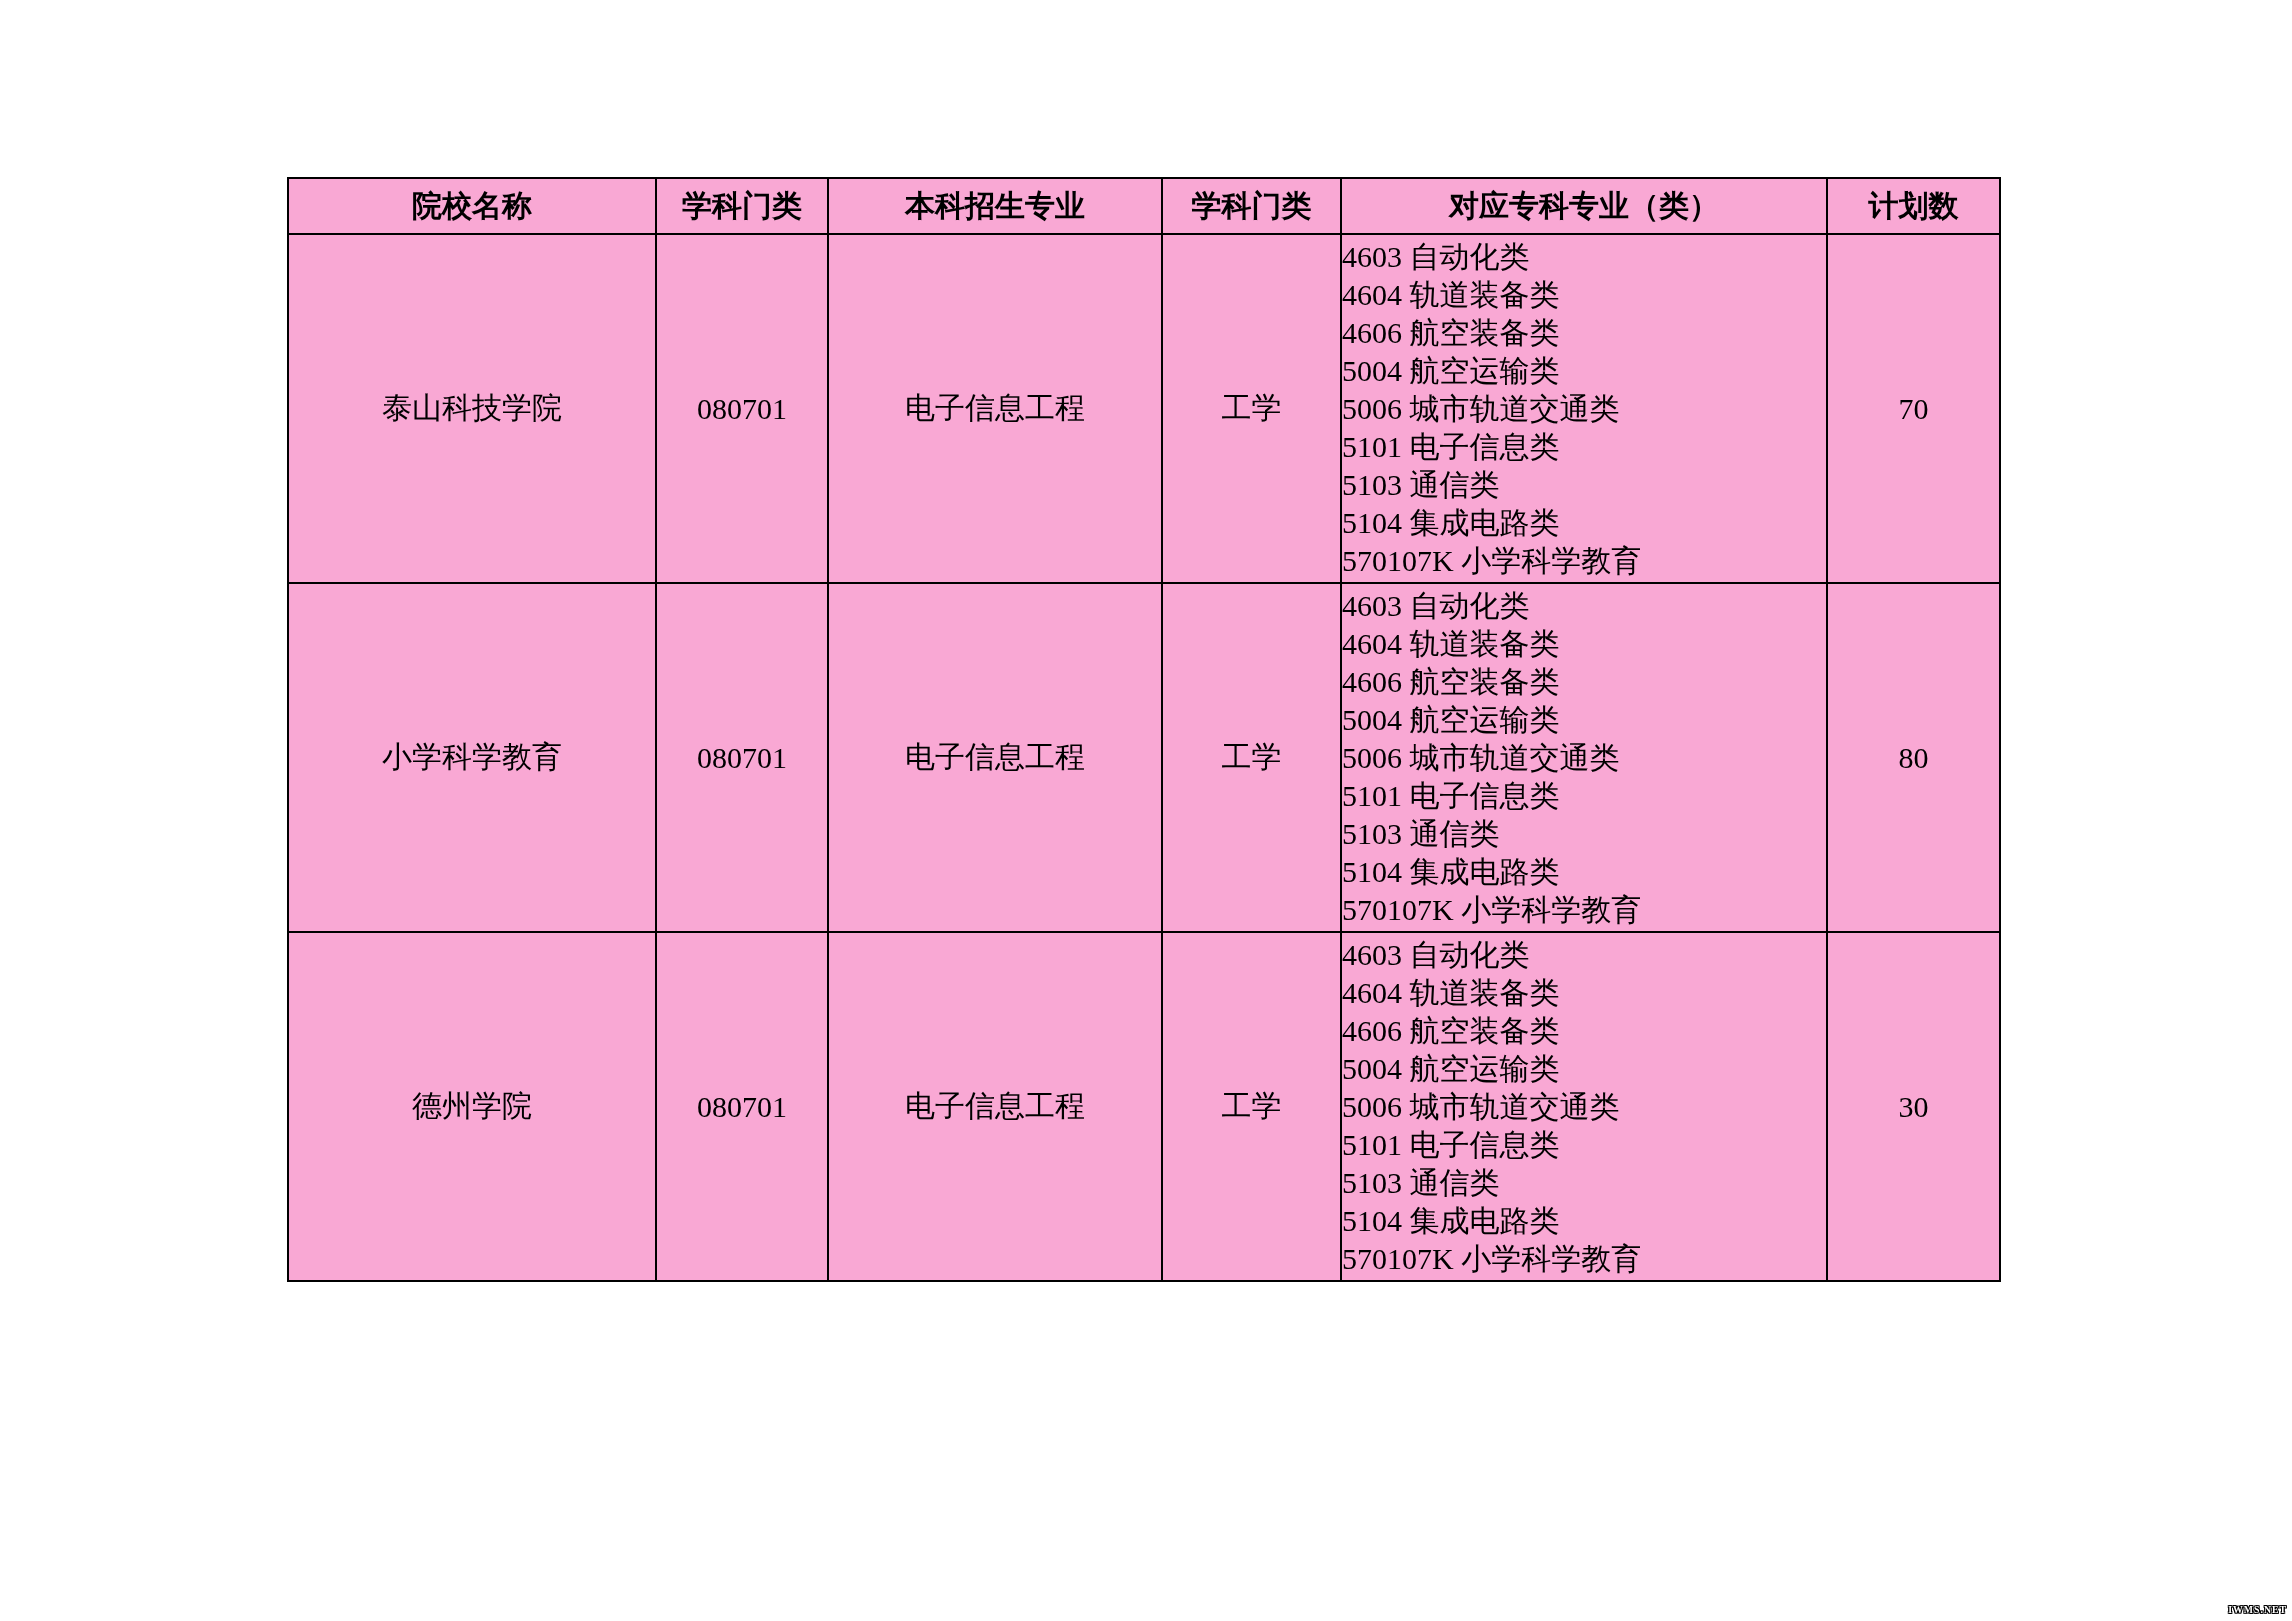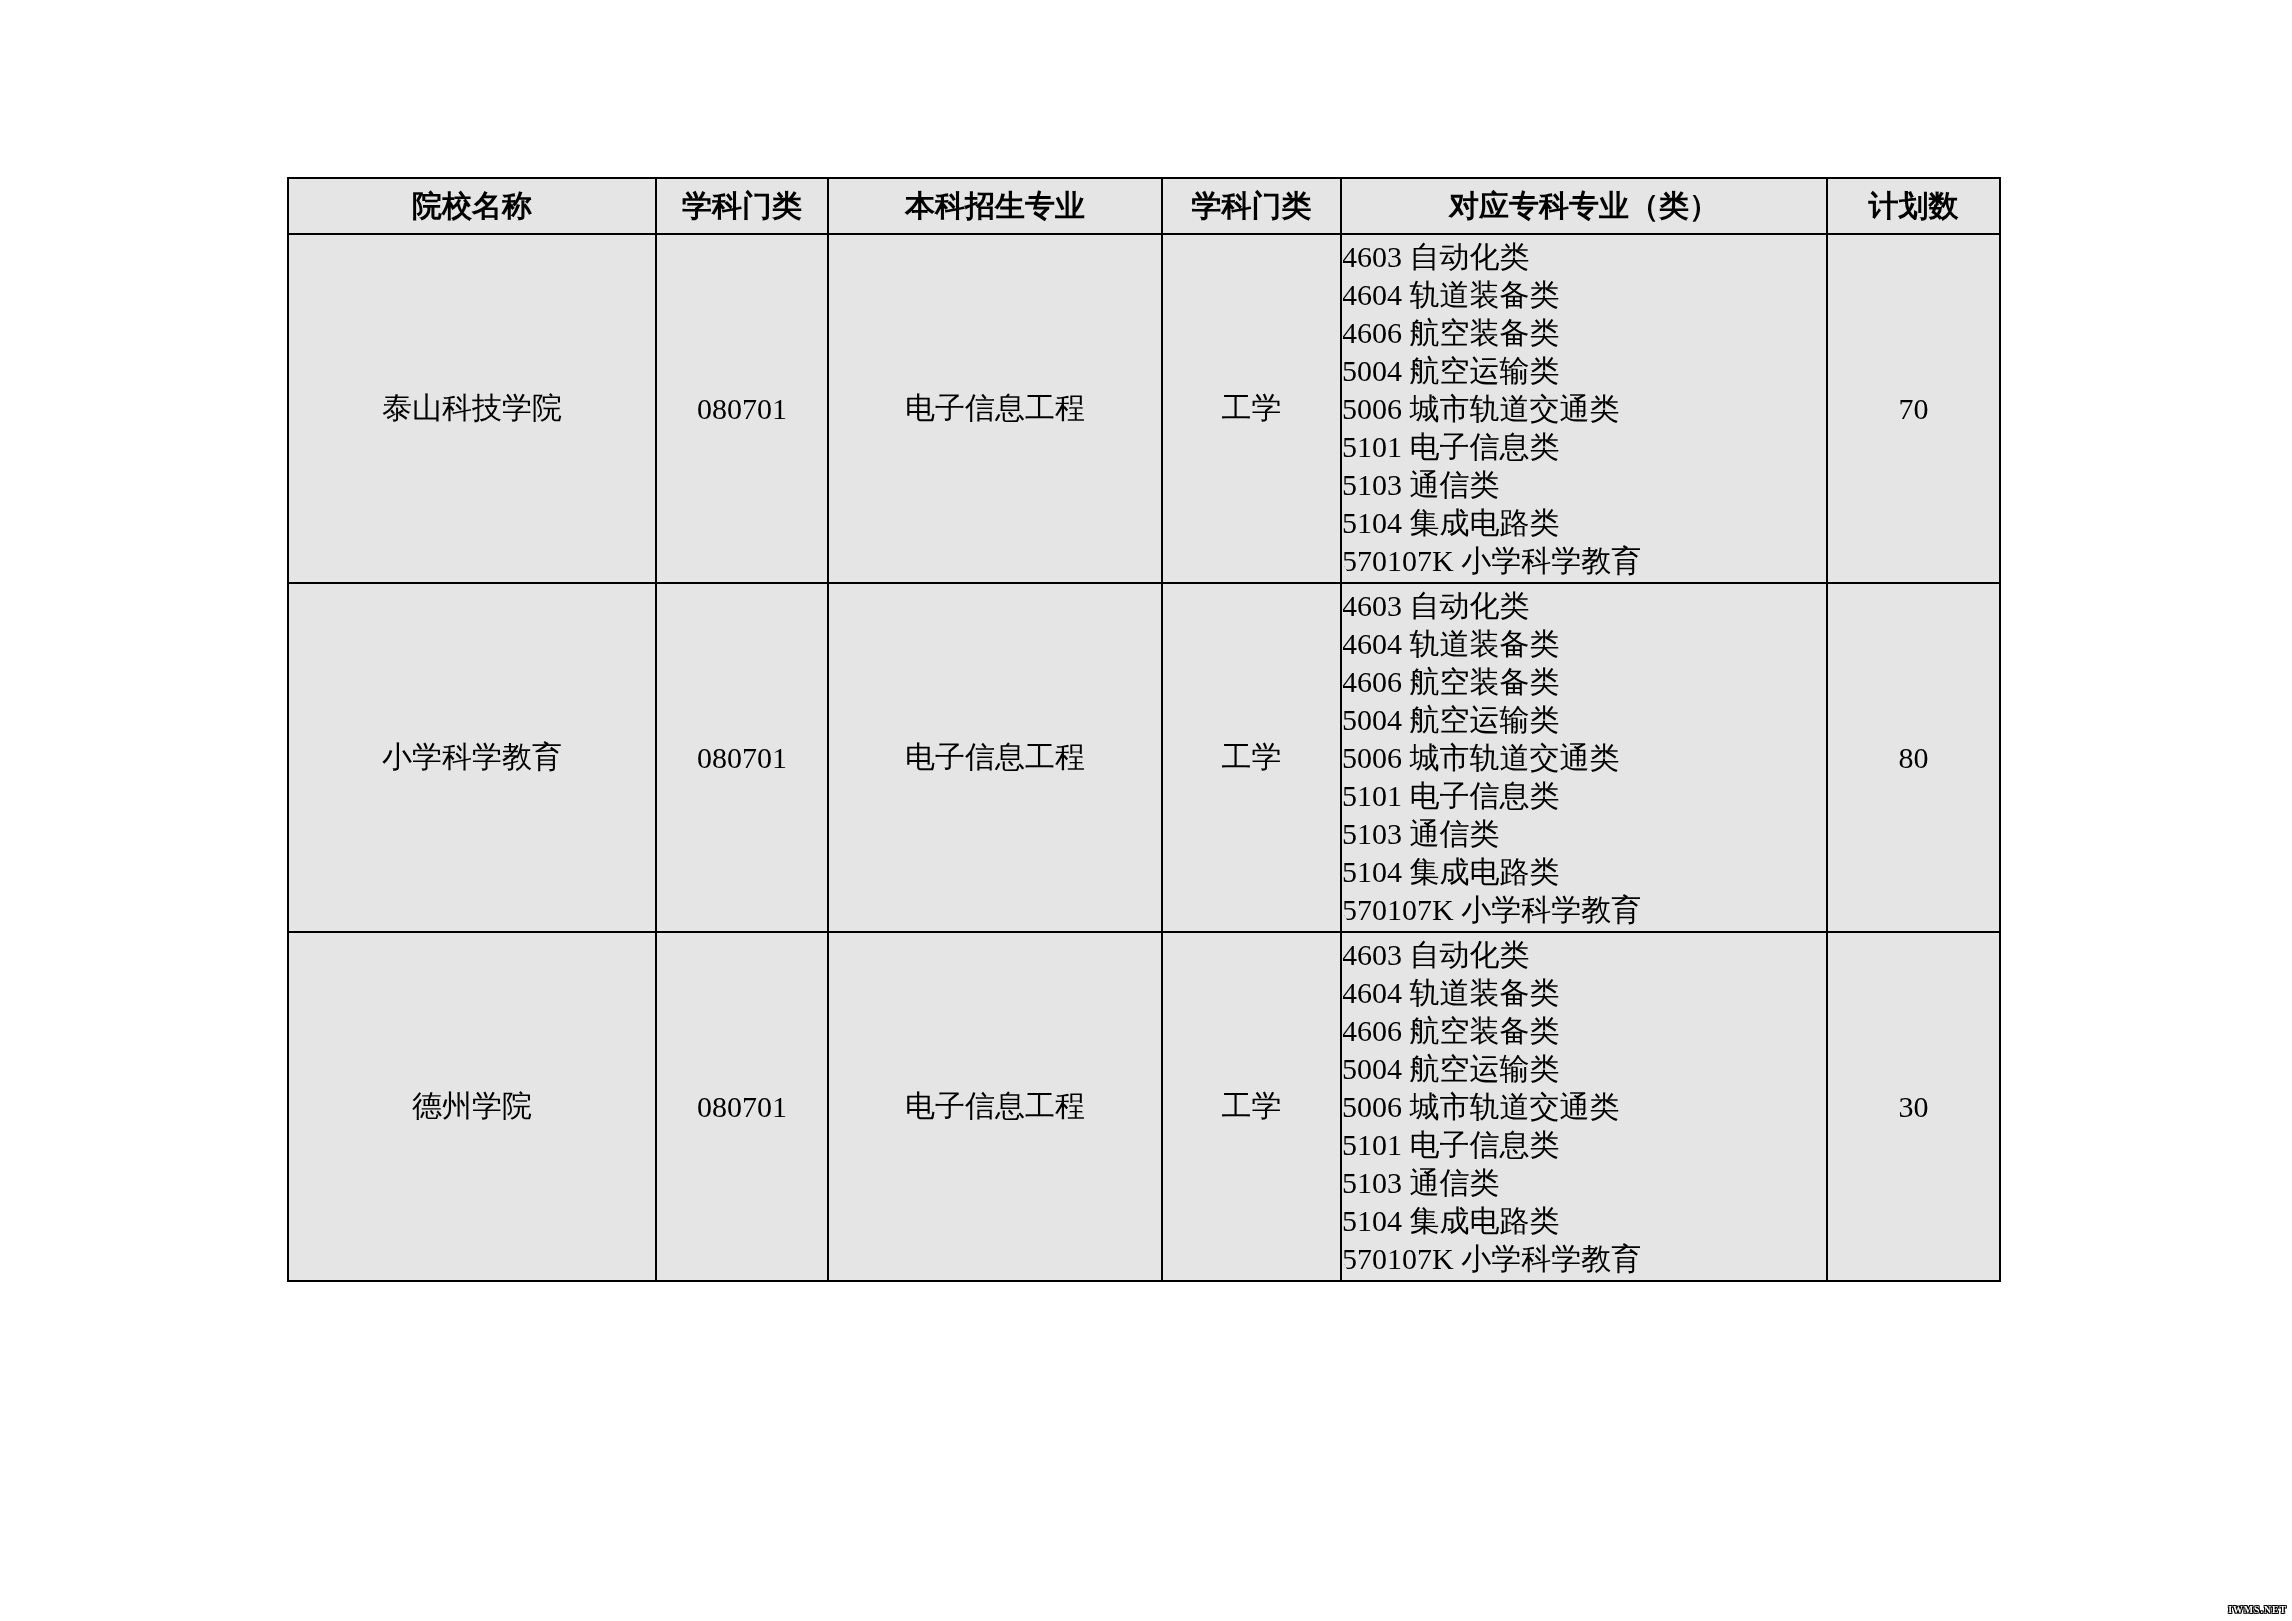--- a/index.html
+++ b/index.html
@@ -20,21 +20,21 @@
     inset: 0;
     background: #ffffff;
   }
   table.plan-table {
     position: absolute;
     left: 287px;
     top: 177px;
     width: 1711px;
     border-collapse: collapse;
     table-layout: fixed;
-    background: #e5e5e5;
+    background: #f9a8d4;
   }
   table.plan-table th,
   table.plan-table td {
     border: 2px solid #000;
     padding: 0;
     vertical-align: middle;
     overflow: hidden;
   }
   table.plan-table {
     border: 2.9px solid #000;
@@ -44,21 +44,20 @@
     font-family: "Liberation Sans", "DejaVu Sans", sans-serif;
     font-weight: bold;
     font-size: 30px;
     text-align: center;
     white-space: nowrap;
   }
   td.cell {
     height: 347px;
     font-size: 30px;
     text-align: center;
-    border-radius: 25px;
   }
   td.cell-list {
     text-align: left;
     padding-left: 5.9px;
   }
   .spec-line {
     font-size: 30px;
     line-height: 38px;
     white-space: nowrap;
   }

